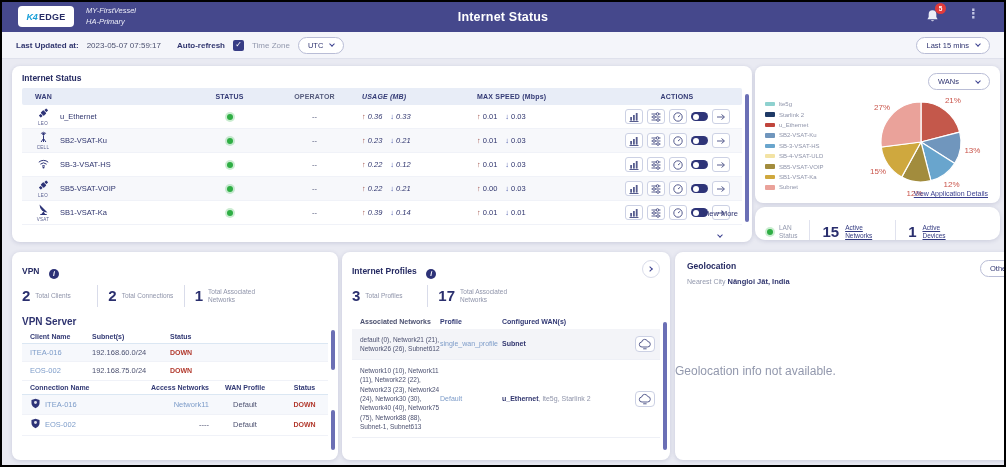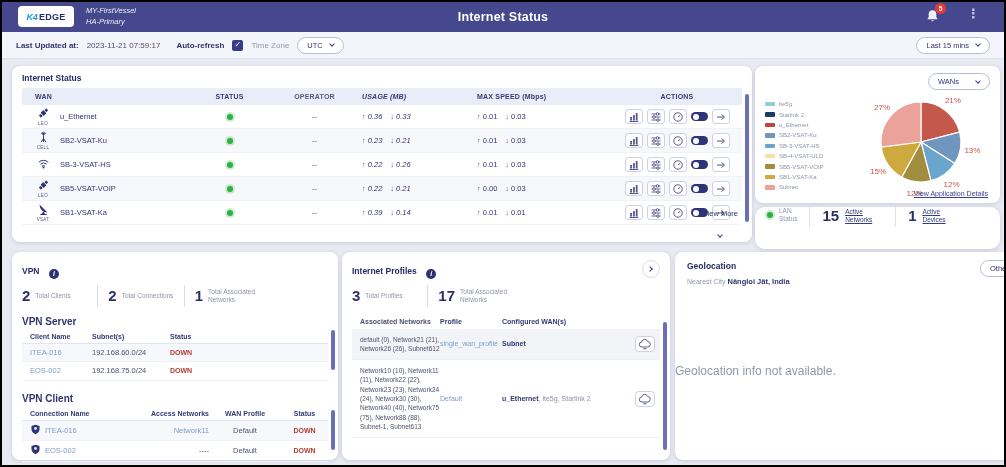--- a/index.html
+++ b/index.html
@@ -69,21 +69,21 @@
   #panel-usage{left:753px;top:64px;width:245px;height:137px;padding:8px 10px;}
   #panel-usage .pill{position:absolute;right:10px;top:7px;width:62px;justify-content:space-between;}
   .legend{position:absolute;left:10px;top:33px;}
   .leg-item{display:flex;align-items:center;gap:4px;height:10.4px;}
   .leg-sw{width:10px;height:4.5px;border-radius:1px;flex:0 0 auto;}
   .leg-tx{font-size:6px;color:#8f94aa;white-space:nowrap;}
   #pie-svg{position:absolute;left:78px;top:24px;}
   .view-app{position:absolute;right:12px;bottom:6px;font-size:7px;color:#3a3f8f;text-decoration:underline;}
 
   
-  #panel-lan{left:753px;top:205px;width:245px;height:42px;border-radius:10px;display:flex;align-items:flex-start;padding:0 12px;}
+  #panel-lan{left:753px;top:205px;width:245px;height:33px;border-radius:10px;display:flex;align-items:flex-end;padding:0 12px;}
   .lan-grp{display:flex;align-items:center;gap:6px;}
   .lan-lbl{font-size:6.5px;color:#9298ad;line-height:8px;}
   .lan-num{font-size:15px;font-weight:bold;color:#2a2f6e;}
   .lan-link{font-size:6.5px;color:#333a80;text-decoration:underline;line-height:8px;width:38px;}
   .lan-div{width:1px;height:20px;background:#e0e2ee;margin:0 12px;}
 
   
   #panel-vpn{left:10px;top:250px;width:326px;height:208px;padding:8px 10px;}
   .stats{display:flex;align-items:center;margin-top:6px;}
   .stat-num{font-size:15px;font-weight:bold;color:#2a2f6e;margin-right:5px;}
@@ -143,21 +143,21 @@
         <path d="M8 2.2a3.6 3.6 0 0 0-3.6 3.6v2.6L3.2 10.6h9.6l-1.2-2.2V5.8A3.6 3.6 0 0 0 8 2.2z" fill="#ecedf7"></path>
         <path d="M6.6 11.5a1.5 1.5 0 0 0 2.8 0z" fill="#ecedf7"></path>
       </svg>
       <span class="badge">5</span>
     </div>
     <div class="kebab">⋮</div>
   </header>
 
   <div class="toolbar">
     <span class="lbl-b">Last Updated at:</span>
-    <span class="lbl">2023-11-21 07:59:17</span>
+    <span class="lbl">2023-05-07 07:59:17</span>
     <span class="lbl-b" style="margin-left:8px;">Auto-refresh</span>
     <span class="cbx"></span>
     <span class="lbl-g">Time Zone</span>
     <span class="pill">
       <span>UTC</span>
       <i class="chev"></i>
     </span>
     <span class="spacer"></span>
     <span class="pill">
       <span>Last 15 mins</span>
@@ -283,21 +283,21 @@
                   <path d="M1.8 5.2a7 7 0 0 1 9.4 0M3.4 7.2a4.6 4.6 0 0 1 6.2 0M5 9.2a2.2 2.2 0 0 1 3 0"></path>
                   <circle cx="6.5" cy="10.6" r="1" fill="#2e3478" stroke="none"></circle>
                 </svg></span>
             </span>
             <span class="wan-name">SB-3-VSAT-HS</span>
           </div>
           <div class="c-status">
             <span class="dot"></span>
           </div>
           <div class="c-oper">--</div>
-          <div class="c-usage"><span class="u-up">↑</span><span>0.22</span><span class="u-dn">↓</span><span>0.26</span></div>
+          <div class="c-usage"><span class="u-up">↑</span><span>0.22</span><span class="u-dn">↓</span><span>0.12</span></div>
           <div class="c-speed"><span class="u-up">↑</span><span>0.01</span><span class="u-dn">↓</span><span>0.03</span></div>
           <div class="c-actions">
             <button class="act-btn">
               <svg width="12" height="12" viewBox="0 0 12 12">
                 <path d="M1.5 10.5h9" stroke="#565c8e" fill="none"></path>
                 <rect x="2.2" y="6" width="1.8" height="3.6" fill="#565c8e"></rect>
                 <rect x="5" y="4" width="1.8" height="5.6" fill="#565c8e"></rect>
                 <rect x="7.8" y="2" width="1.8" height="7.6" fill="#565c8e"></rect>
               </svg>
             </button>
@@ -538,21 +538,20 @@
           <span class="srv-c2 t-val">192.168.60.0/24</span>
           <span class="srv-c3 t-down">DOWN</span>
         </div>
         <div class="mini-row">
           <span class="srv-c1 t-link">EOS-002</span>
           <span class="srv-c2 t-val">192.168.75.0/24</span>
           <span class="srv-c3 t-down">DOWN</span>
         </div>
       </div>
     <div class="vscroll" style="right:3px;top:78px;height:40px;"></div>
-    <div class="sub-title" style="margin-top:12px;">VPN Client</div>
     <div class="mini-head">
       <span class="cli-c1">Connection Name</span>
       <span class="cli-c2">Access Networks</span>
       <span class="cli-c3">WAN Profile</span>
       <span class="cli-c4">Status</span>
     </div>
     <div id="vpn-client-body">
         <div class="mini-row hl" style="height: 21px;">
           <span class="cli-c1">
             <span><svg width="11" height="11" viewBox="0 0 12 12">

